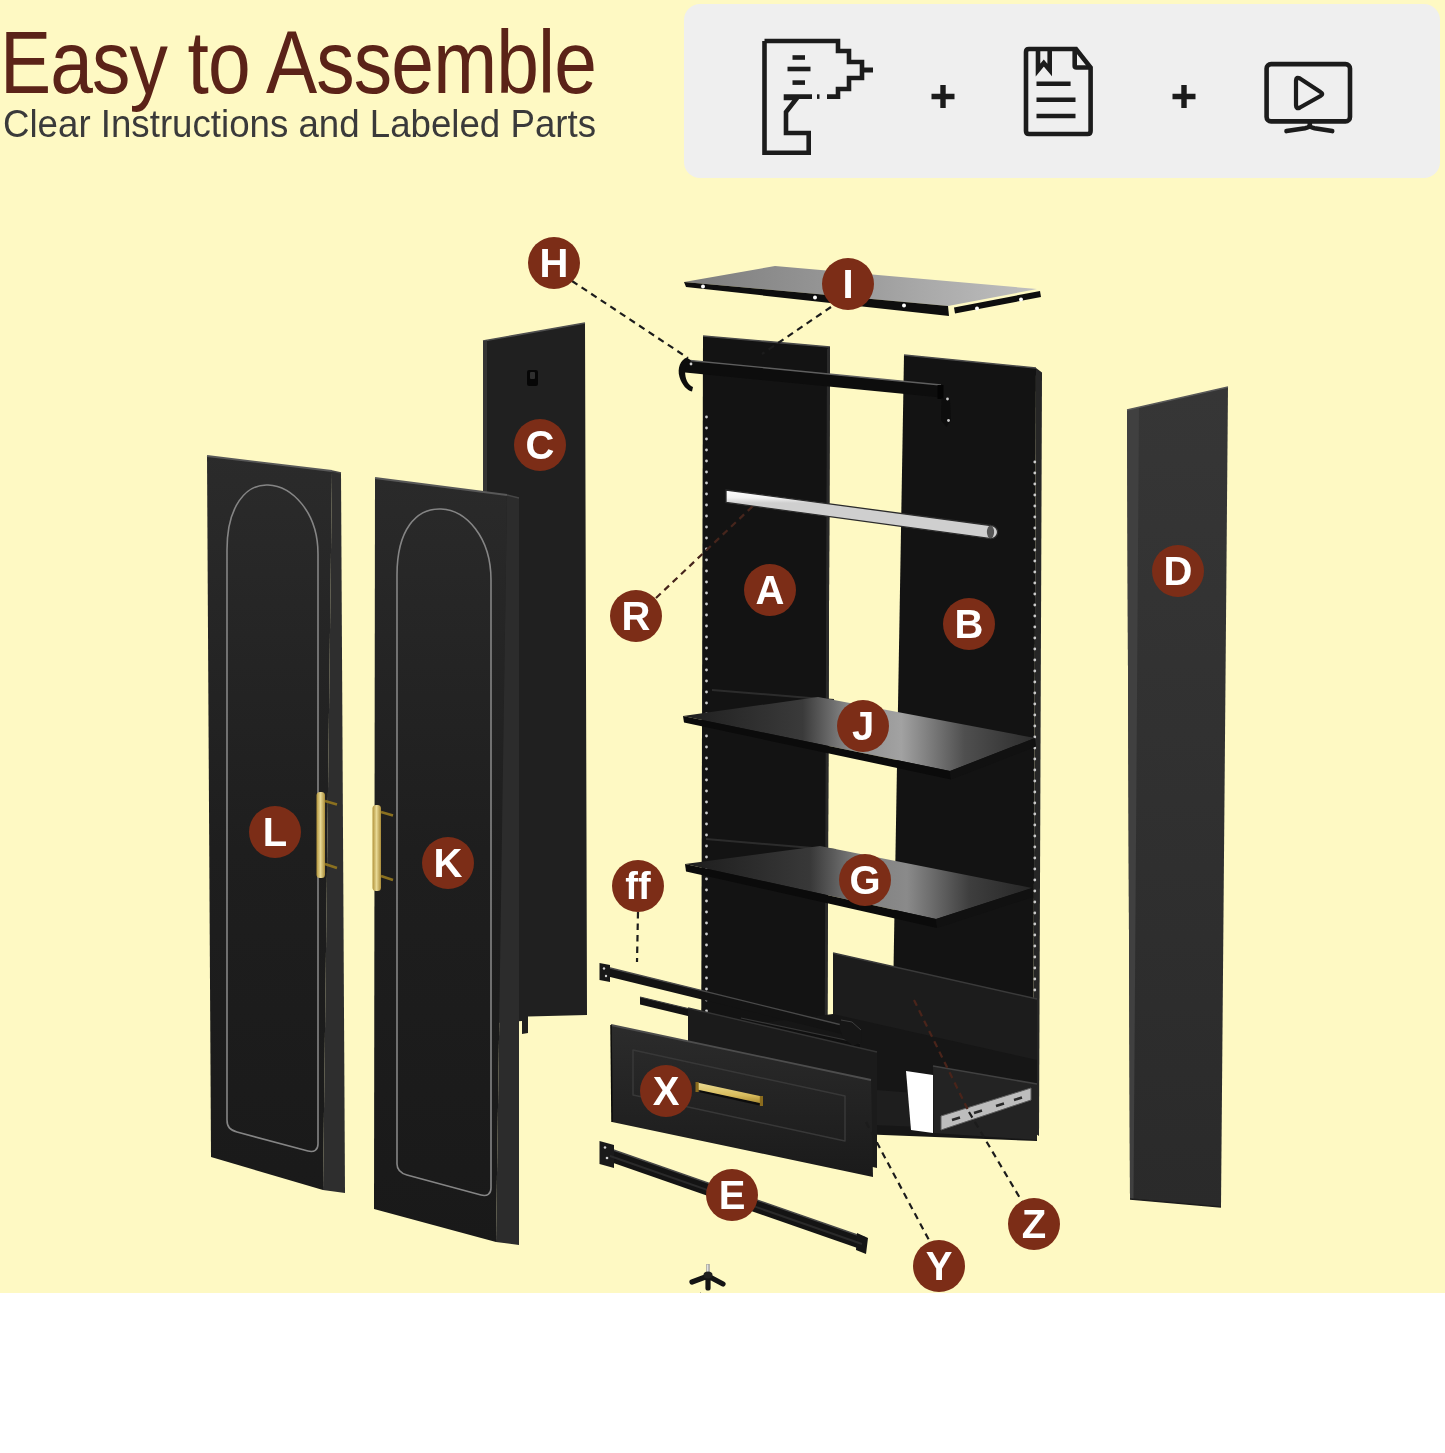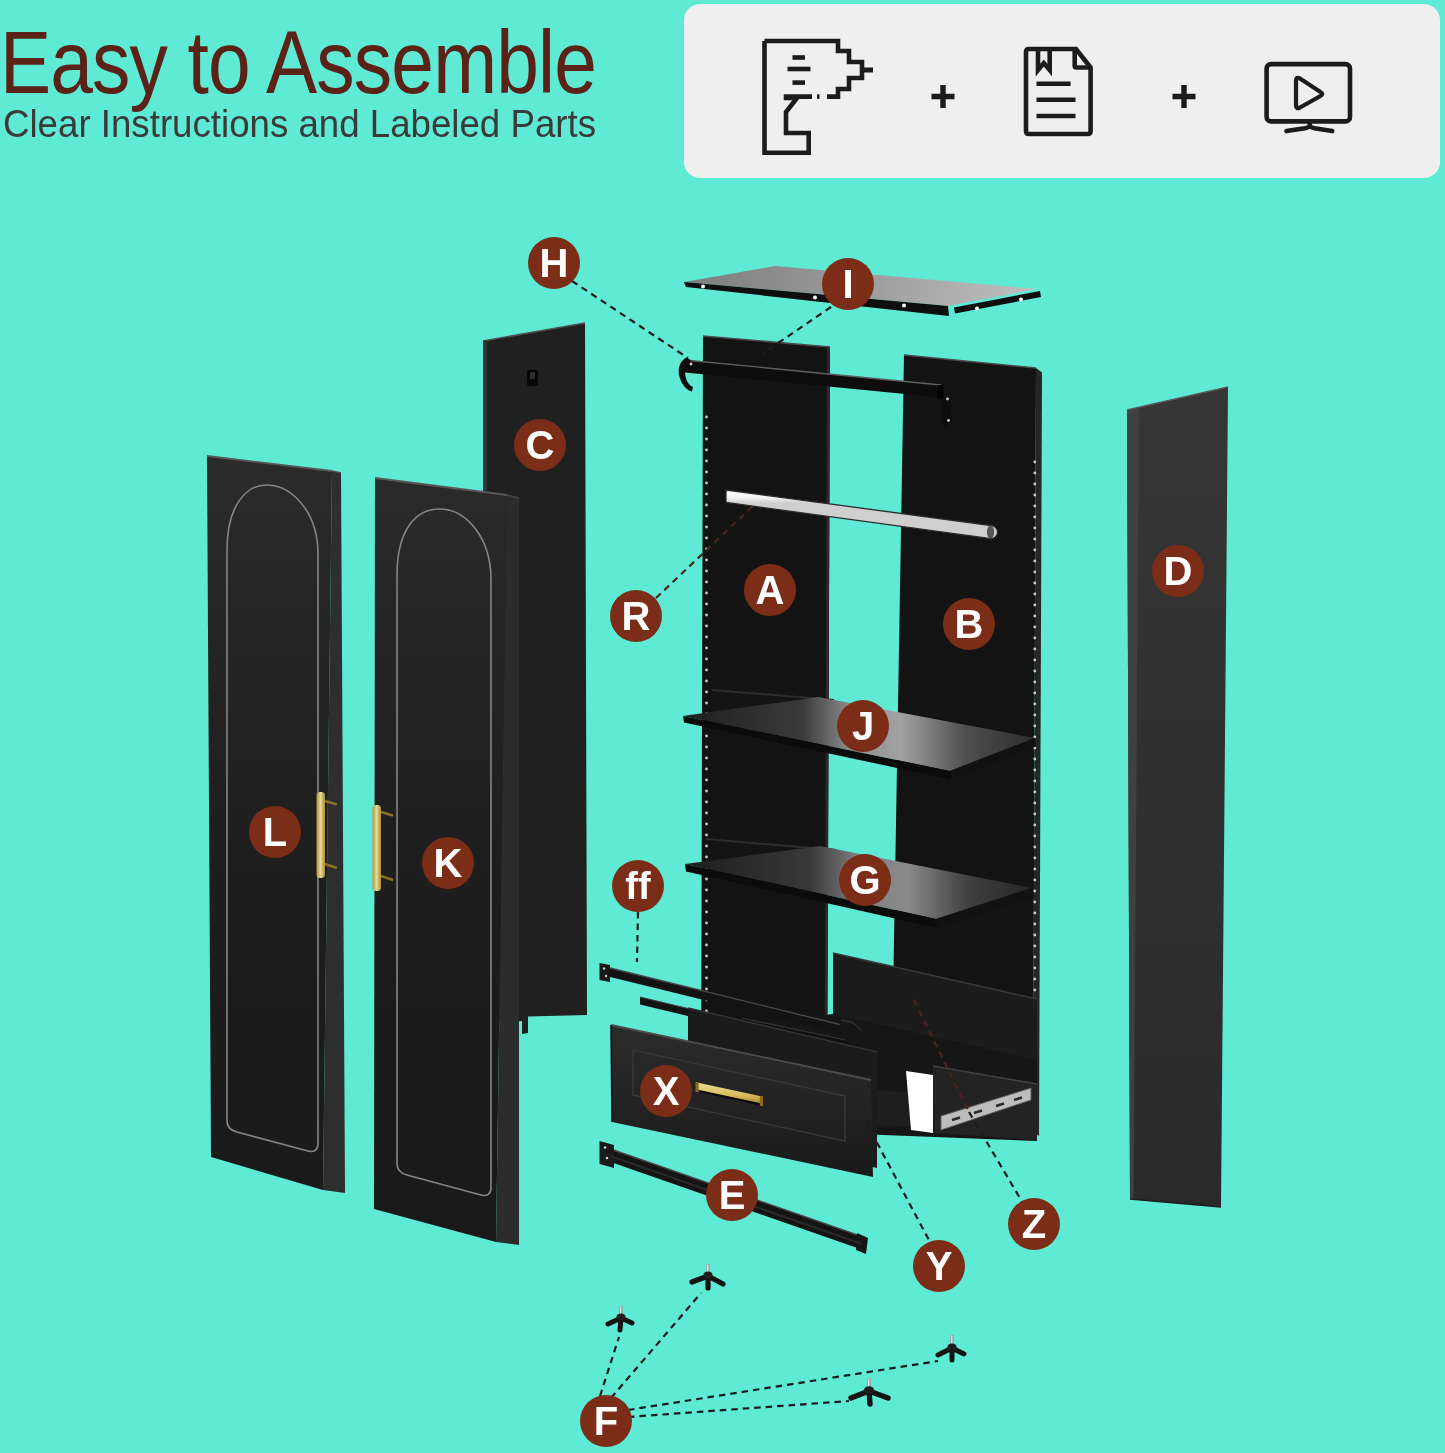--- a/index.html
+++ b/index.html
@@ -1,16 +1,16 @@
 <!DOCTYPE html>
 <html><head>
 <meta charset="utf-8">
 <style>
   html,body{margin:0;padding:0;background:#fff;}
-  #page{position:relative;width:1445px;height:1453px;background:#5eead4;overflow:hidden;
+  #page{position:relative;width:1445px;height:1293px;background:#fef9c3;overflow:hidden;
         font-family:"Liberation Sans", sans-serif;}
   #title{position:absolute;left:0px;top:11px;color:#5B2318;font-size:89px;font-weight:400;
          letter-spacing:-1px;white-space:nowrap;transform:scaleX(0.862);transform-origin:0 0;}
   #subtitle{position:absolute;left:3px;top:102px;color:#3a3a3a;font-size:39px;font-weight:400;
          letter-spacing:0px;white-space:nowrap;transform:scaleX(0.94);transform-origin:0 0;}
   #graybox{position:absolute;left:684px;top:4px;width:756px;height:174px;background:#efefef;border-radius:16px;}
   #diagram{position:absolute;left:0;top:0;}
 </style>
 </head>
 <body>

